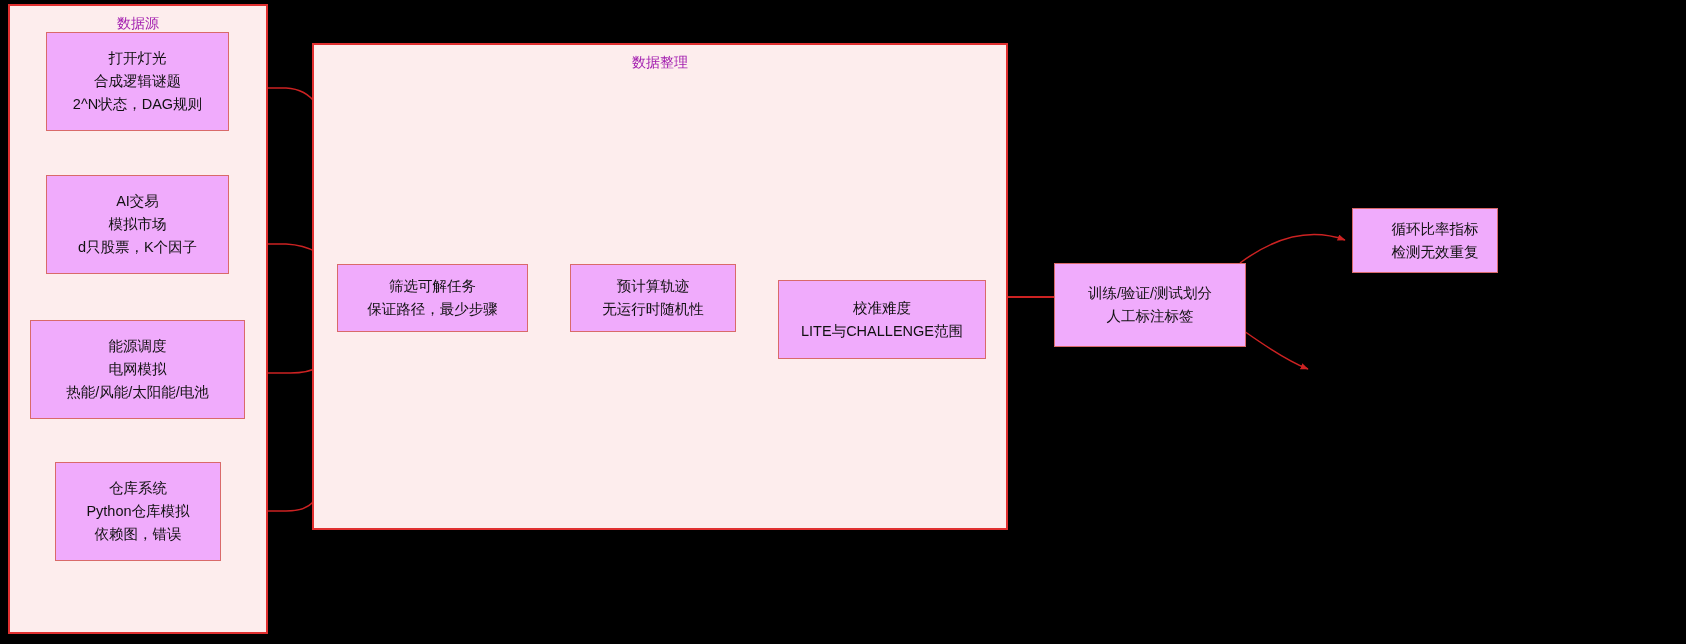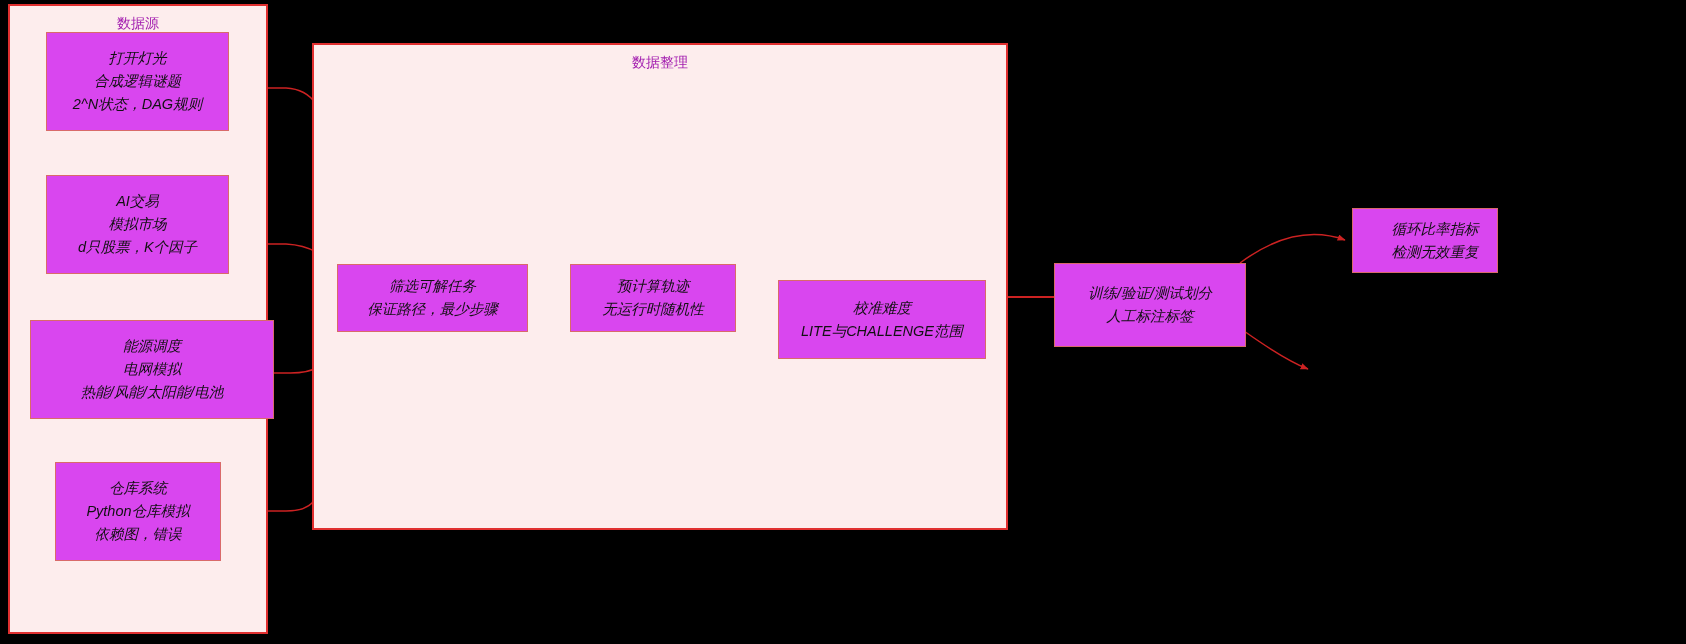--- a/index.html
+++ b/index.html
@@ -36,33 +36,32 @@
     left: 0;
     right: 0;
     top: 8px;
     text-align: center;
     font-size: 14px;
     color: #a21caf;
     line-height: 18px;
   }
   .node {
     position: absolute;
-    background: #d946ef;
+    background: #f0abfc;
     border: 1.6px solid #d96a6a;
     box-sizing: border-box;
     display: flex;
     flex-direction: column;
     align-items: center;
     justify-content: center;
     text-align: center;
     font-size: 14.5px;
     color: #111111;
     line-height: 23px;
     z-index: 3;
-    font-style: italic;
   }
   .node .ln {
     display: block;
     white-space: nowrap;
   }
 </style>
 </head>
 <body>
 
 <div id="stage">
@@ -123,21 +122,21 @@
     <span class="ln">合成逻辑谜题</span>
     <span class="ln">2^N状态，DAG规则</span>
   </div>
 
   <div class="node" style="left:46px; top:175px; width:183px; height:99px;">
     <span class="ln">AI交易</span>
     <span class="ln">模拟市场</span>
     <span class="ln">d只股票，K个因子</span>
   </div>
 
-  <div class="node" style="left:30px; top:320px; width:244px; height:99px;">
+  <div class="node" style="left:30px; top:320px; width:215px; height:99px;">
     <span class="ln">能源调度</span>
     <span class="ln">电网模拟</span>
     <span class="ln">热能/风能/太阳能/电池</span>
   </div>
 
   <div class="node" style="left:55px; top:462px; width:166px; height:99px;">
     <span class="ln">仓库系统</span>
     <span class="ln">Python仓库模拟</span>
     <span class="ln">依赖图，错误</span>
   </div>

